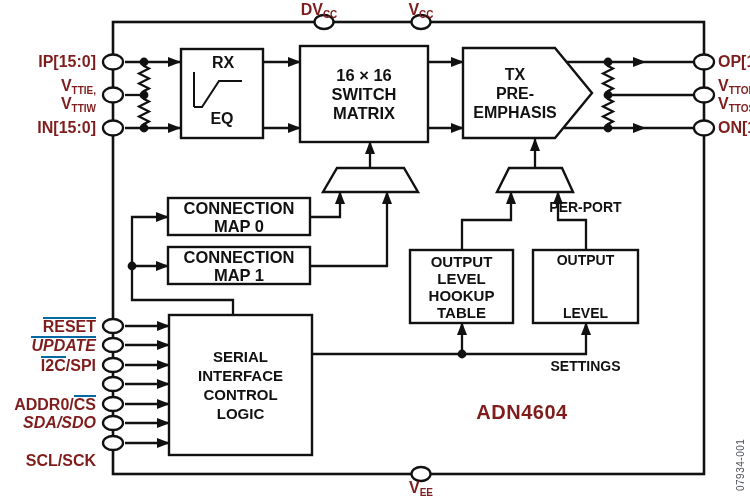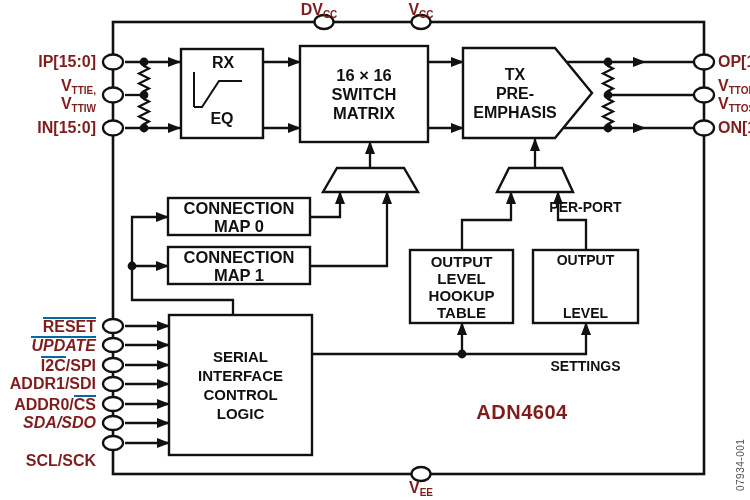--- a/index.html
+++ b/index.html
@@ -144,21 +144,20 @@
   <div class="lbl lbl-left" style="top:53px;">OP[15:0]</div>
   <div class="lbl lbl-left" style="top:78px;line-height:16px;">
     <div><span>V</span><span class="sub">TTON,</span></div>
     <div><span>V</span><span class="sub">TTOS</span></div>
   </div>
   <div class="lbl lbl-left" style="top:119px;">ON[15:0]</div>
 
   <div class="lbl lbl-right" style="top:317px;"><span class="ov">RESET</span></div>
   <div class="lbl lbl-right" style="top:336px;font-style:italic;"><span class="ov">UPDATE</span></div>
   <div class="lbl lbl-right" style="top:356px;"><span class="ov">I2C</span><span class="nv">/SPI</span></div>
-  <div class="lbl lbl-right" style="top:375px;"><span class="nv">ADDR1/SDI</span></div>
   <div class="lbl lbl-right" style="top:395px;"><span class="nv">ADDR0/</span><span class="ov">CS</span></div>
   <div class="lbl lbl-right" style="top:414px;font-style:italic;"><span class="nv">SDA/SDO</span></div>
   <div class="lbl lbl-right" style="top:452px;"><span class="nv">SCL/SCK</span></div>
 
   <div class="blocktext" style="left:181px;top:54px;width:84px;font-size:16px;">RX</div>
   <div class="blocktext" style="left:181px;top:110px;width:82px;font-size:16px;">EQ</div>
 
   <div class="blocktext" style="left:300px;top:46px;width:128px;height:96px;font-size:16.5px;line-height:19px;text-align:right;">
     <div>16 × 16</div>
     <div>SWITCH</div>

